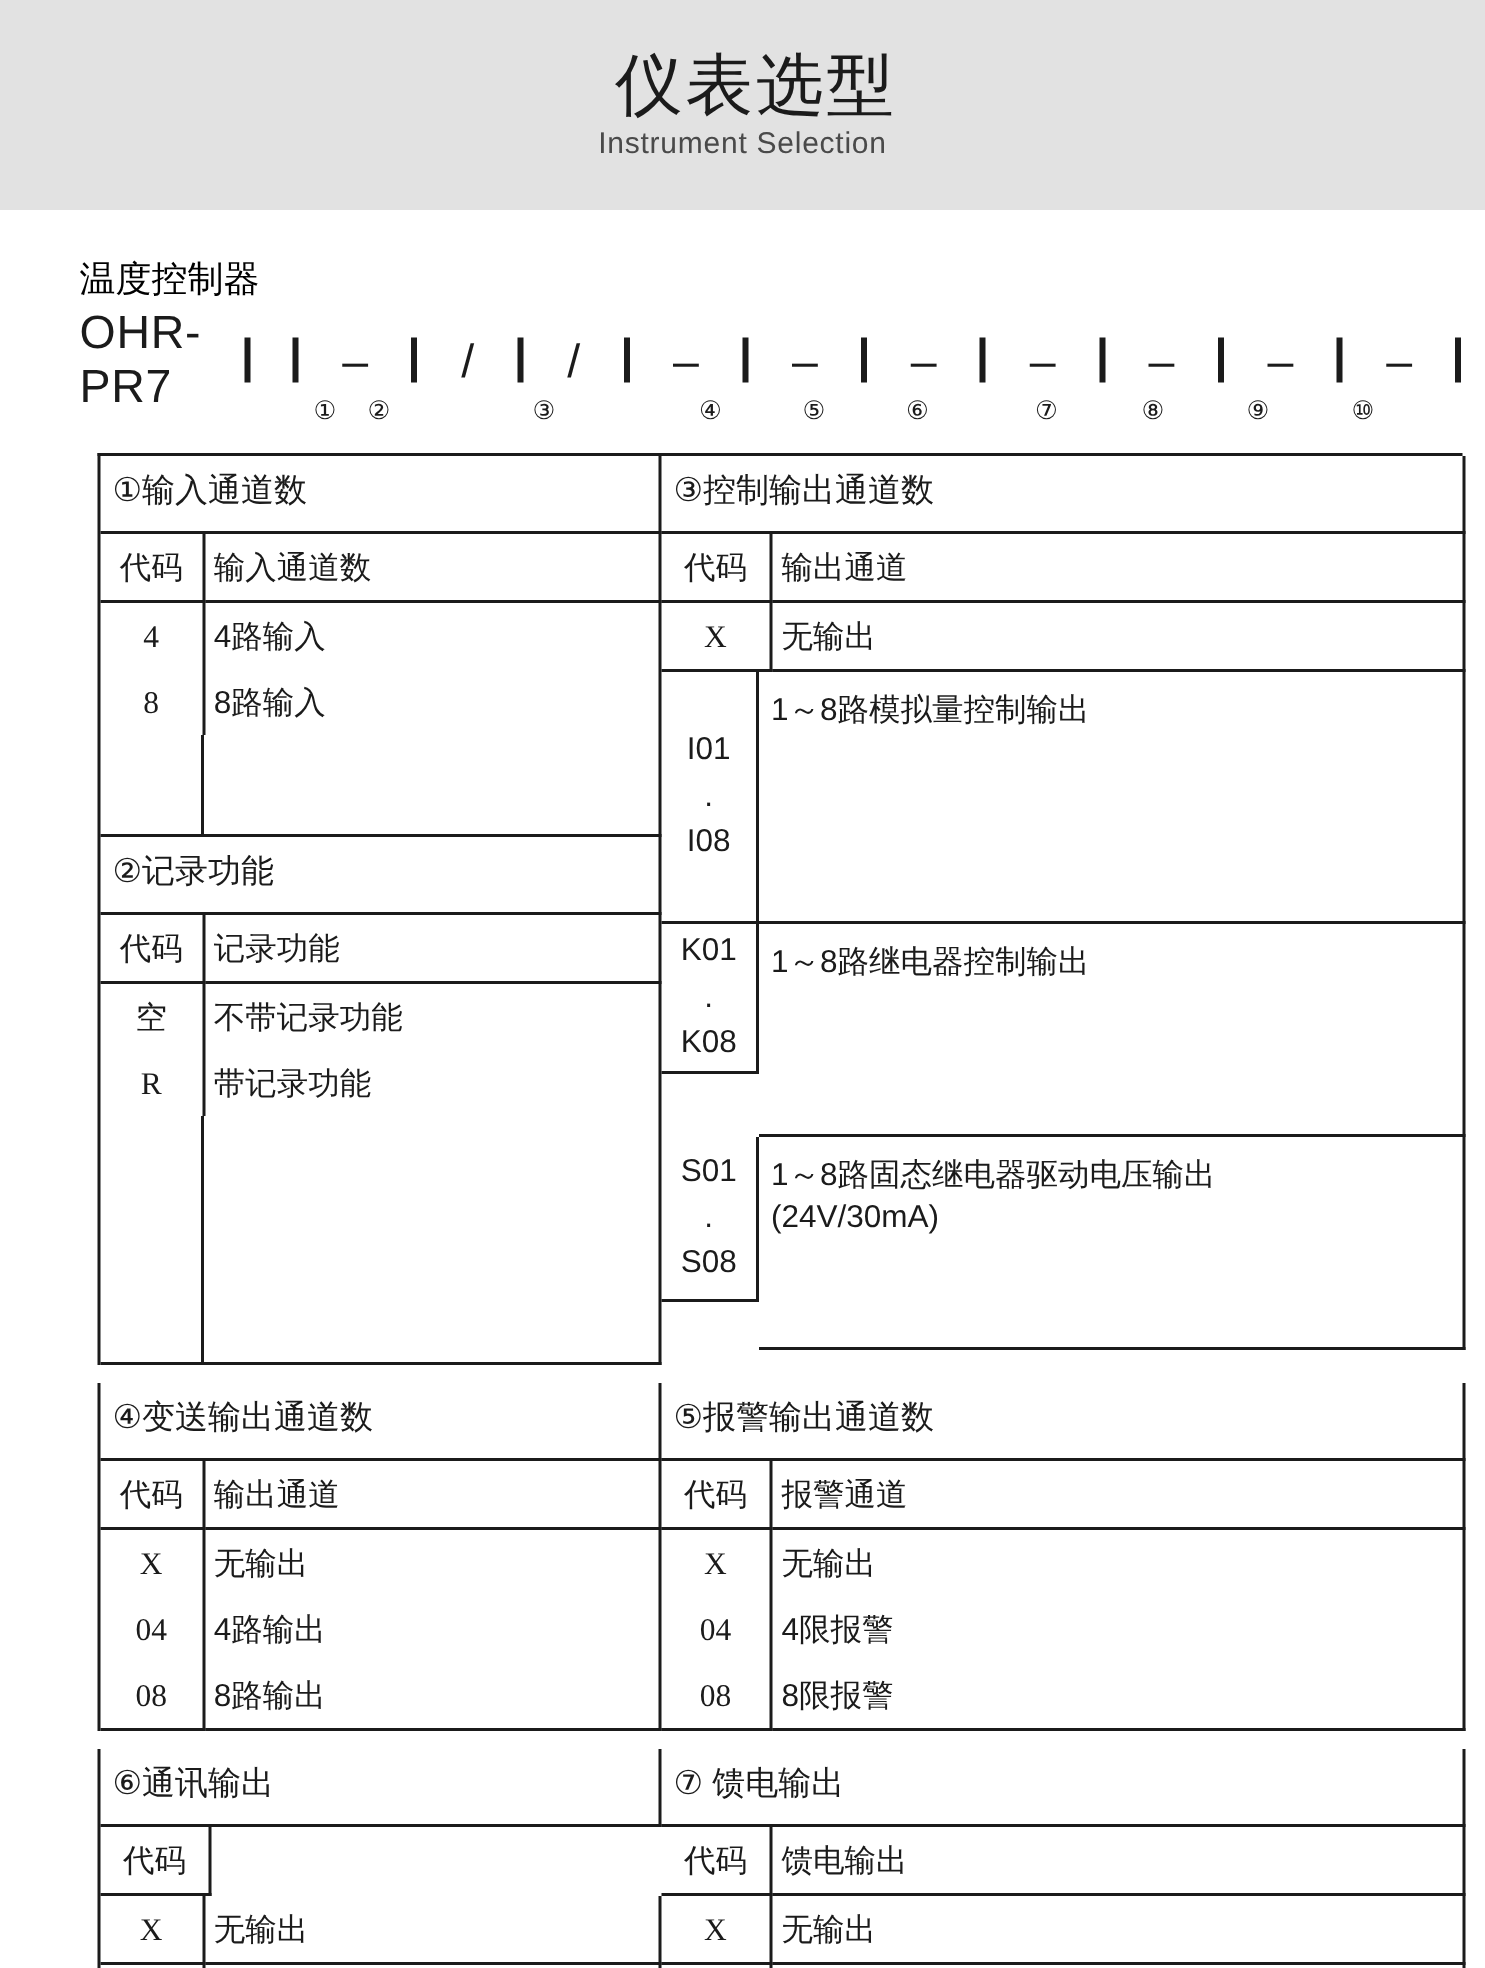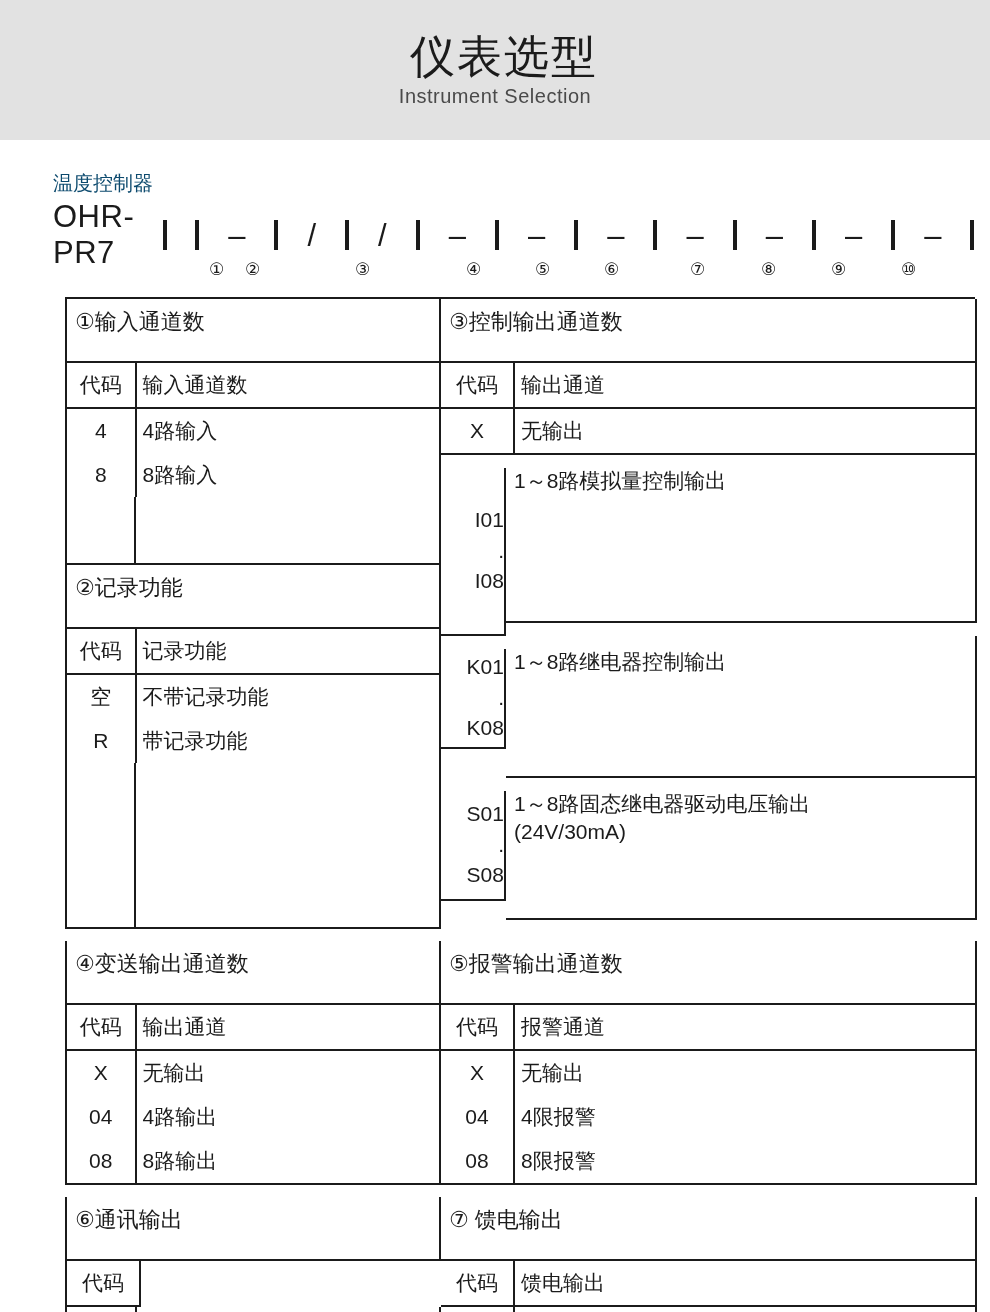--- a/index.html
+++ b/index.html
@@ -41,22 +41,22 @@
     letter-spacing: 0.5px;
   }
 
   
   .content {
     padding: 0 20px;
     box-sizing: border-box;
   }
   .product-name {
     margin: 30px 0 0 33px;
-    font-size: 20px;
-    color: #0c4a6e;
+    font-size: 24px;
+    color: #000000;
   }
 
   .model-row {
     margin: 16px 0 0 33px;
     display: flex;
     align-items: center;
     height: 44px;
     gap: 26px;
   }
   .model-prefix {
@@ -100,41 +100,42 @@
     box-sizing: border-box;
   }
   .col {
     box-sizing: border-box;
   }
   .col-left { width: 374px; }
   .col-right { width: 536px; }
 
   .sec-title {
     font-size: 22px;
-    padding: 8px 6px 24px 8px;
+    padding: 8px 6px 12px 8px;
     border-right: 2px solid #1b1b1b;
     border-bottom: 2px solid #1b1b1b;
     box-sizing: border-box;
     white-space: nowrap;
   }
   .row {
     display: flex;
     box-sizing: border-box;
   }
   .cell {
     box-sizing: border-box;
     border-right: 2px solid #1b1b1b;
     border-bottom: 2px solid #1b1b1b;
     font-size: 21px;
     padding: 8px 6px;
     display: flex;
     align-items: center;
   }
   .cell.code {
     justify-content: center;
+    font-family: Liberation Serif, serif;
   }
   .cell.desc {
     justify-content: flex-start;
   }
 
   
   .lc-code { width: 74px; }
   .lc-desc { width: 328px; }
 
   
@@ -144,25 +145,24 @@
   .vstack { display: flex; flex-direction: column; }
 
   .code-stack {
     width: 74px;
     border-right: 2px solid #1b1b1b;
     border-bottom: 2px solid #1b1b1b;
     box-sizing: border-box;
     font-size: 21px;
     display: flex;
     flex-direction: column;
-    align-items: flex-end;
+    align-items: center;
     justify-content: center;
     padding: 6px 0;
     line-height: 1.45;
-    margin-top: 13px;
   }
   .multi-desc {
     width: 536px;
     border-right: 2px solid #1b1b1b;
     border-bottom: 2px solid #1b1b1b;
     box-sizing: border-box;
     font-size: 21px;
     display: flex;
     flex-direction: column;
     padding: 12px 8px;

